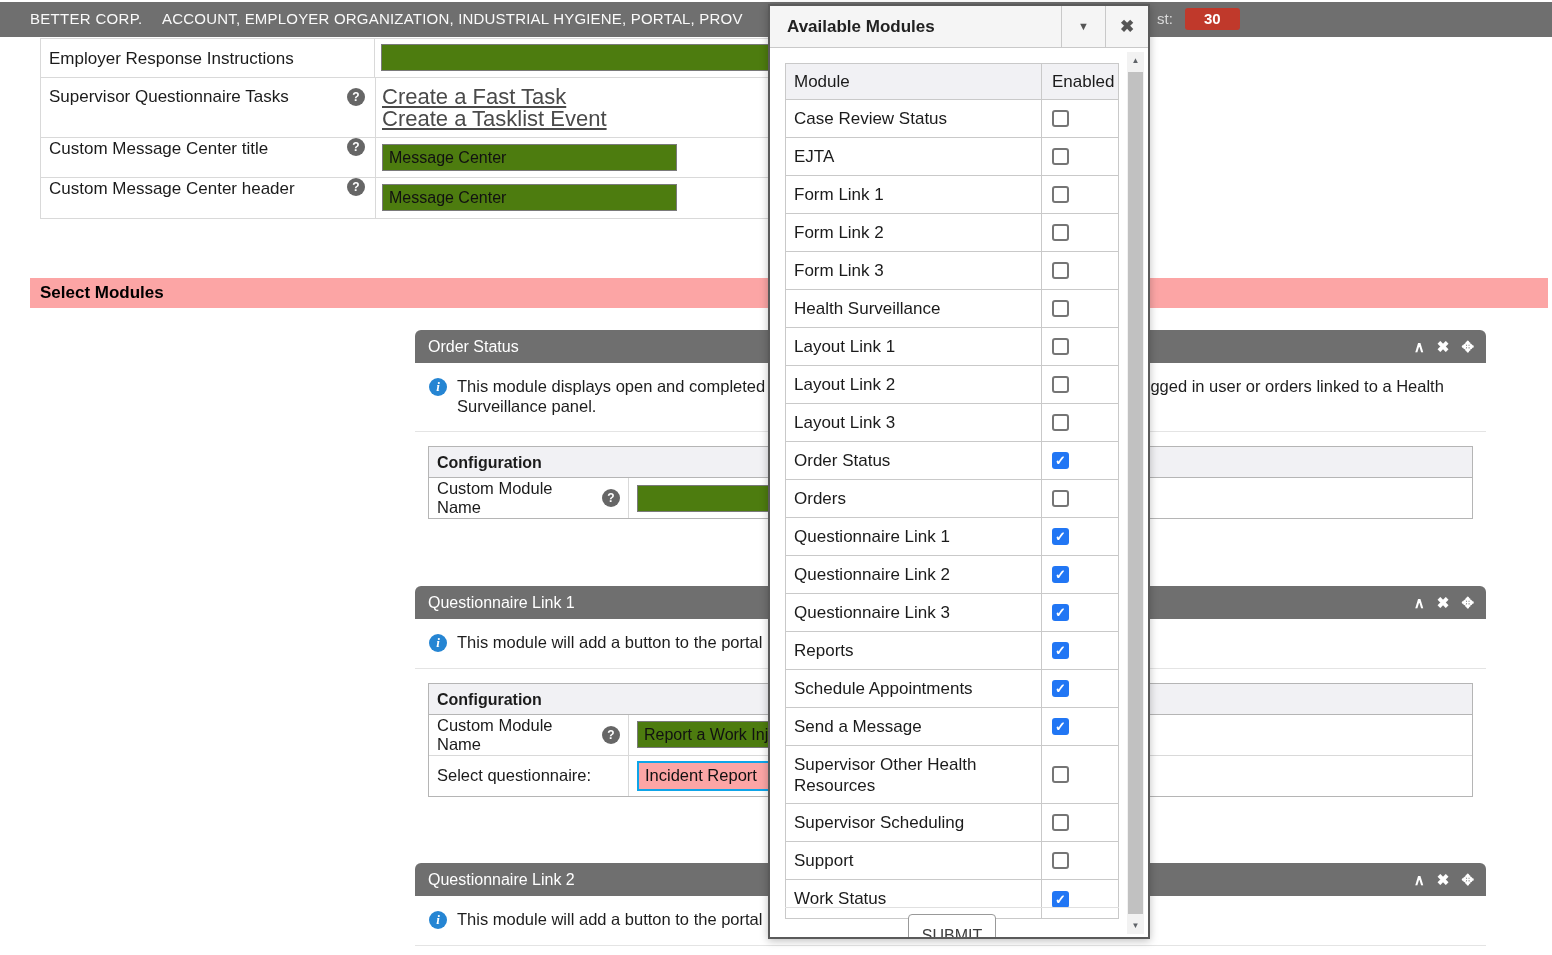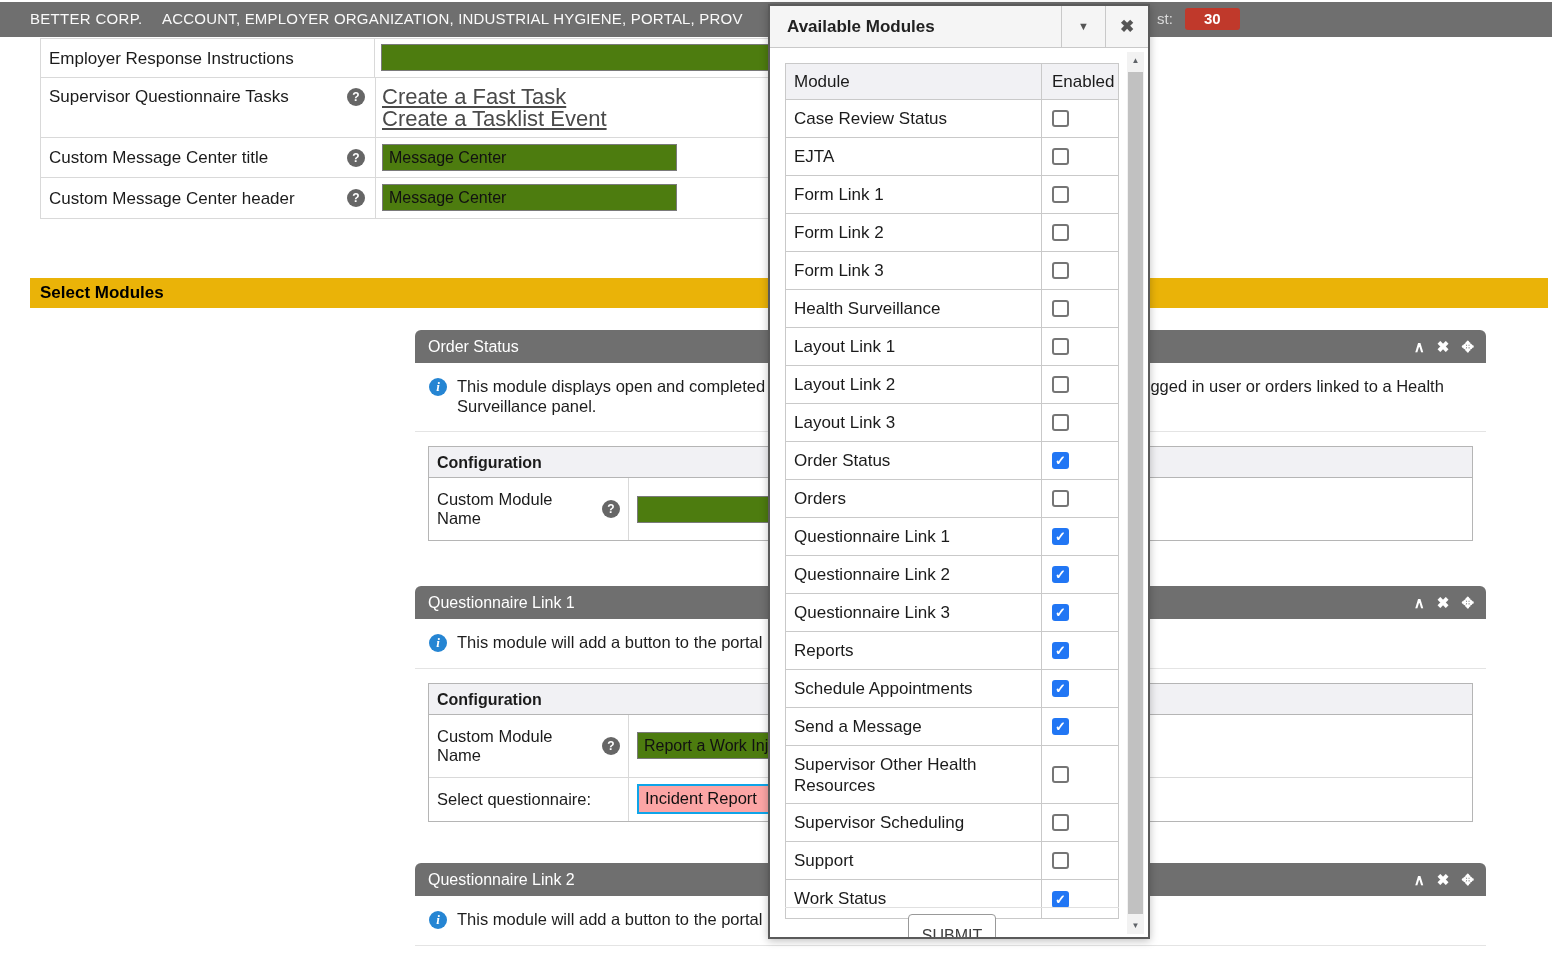--- a/index.html
+++ b/index.html
@@ -18,44 +18,44 @@
   .form-table { position:absolute; left:40px; top:38px; width:1110px; border-top:1px solid #d9d9d9; border-left:1px solid #d9d9d9; border-bottom:1px solid #d9d9d9; background:#fff; }
   .frow { display:flex; border-bottom:1px solid #d9d9d9; }
   .frow:last-child { border-bottom:none; }
   .fl { width:335px; border-right:1px solid #d9d9d9; padding:9px 10px 9px 8px; font-size:17px; display:flex; align-items:flex-start; }
   .fl .lbl { flex:1; padding-top:1px; }
   .fv { flex:1; padding:4px 6px; }
   .frow.r1 { height:39px; }
   .frow.r1 .fl { align-items:center; padding-top:0; padding-bottom:0; }
   .frow.r2 { min-height:60px; }
   .frow.r3, .frow.r4 { height:40px; }
-  .frow.r3 .fl, .frow.r4 .fl { align-items:center; padding-top:0; padding-bottom:0; }
+  .frow.r3 .fl, .frow.r4 .fl { padding-top:0; padding-bottom:0; }
   input.txt { font-family:"Liberation Sans",sans-serif; font-size:16px; border:1px solid #7a7a7a; height:27px; padding:2px 6px; background:#4d7c0f; color:#111; }
   .wide-input { width:763px; margin-top:1px; }
   .mc-input { width:295px; }
   .links a { display:block; font-size:22px; color:#4a4a4a; text-decoration:underline; line-height:22px; cursor:pointer; }
   .fv.links { padding-top:8px; }
   .help { display:inline-block; width:18px; height:18px; border-radius:50%; background:#666; color:#fff; font-size:12px; font-weight:bold; text-align:center; line-height:18px; flex:0 0 auto; }
 
   
-  .section-bar { position:absolute; left:30px; top:278px; width:1518px; height:30px; background:#eab308; font-size:17px; font-weight:bold; color:#000; line-height:30px; padding-left:10px; }
+  .section-bar { position:absolute; left:30px; top:278px; width:1518px; height:30px; background:#fca5a5; font-size:17px; font-weight:bold; color:#000; line-height:30px; padding-left:10px; }
 
   
   .panel { position:absolute; left:415px; width:1071px; background:#fff; }
   .panel-hd { height:33px; background:#6f6f6f; border-radius:6px 6px 0 0; color:#fff; font-size:16px; line-height:33px; padding:0 13px; position:relative; }
   .panel-hd .hicons { position:absolute; right:12px; top:0; height:33px; display:flex; align-items:center; gap:12px; font-size:15px; font-weight:bold; color:#fff; }
   .panel-hd .hicons span { cursor:pointer; }
   .pinfo { display:flex; gap:10px; padding:14px 20px 15px 14px; border-bottom:1px solid #e4e4e4; }
   .info-i { width:18px; height:18px; border-radius:50%; background:#2585d3; color:#fff; font-family:"Liberation Serif",serif; font-weight:bold; font-style:italic; font-size:13px; text-align:center; line-height:18px; flex:0 0 auto; margin-top:1px; }
   .pinfo .itxt { font-size:16.5px; line-height:19.5px; color:#1d1d1d; max-width:1010px; }
   .cfg { margin:14px 0 0 13px; width:1045px; border:1px solid #b5b5b5; }
   .cfg-hd { background:#f1f1f4; border-bottom:1px solid #b5b5b5; height:31px; font-size:16px; font-weight:bold; line-height:31px; padding-left:8px; }
   .cfg-row { display:flex; border-bottom:1px solid #d9d9d9; min-height:40px; }
   .cfg-row:last-child { border-bottom:none; }
-  .cfg-lbl { width:200px; border-right:1px solid #d9d9d9; display:flex; align-items:center; gap:12px; padding:12px 8px; font-size:16.5px; }
+  .cfg-lbl { width:200px; border-right:1px solid #d9d9d9; display:flex; align-items:center; gap:12px; padding:1px 8px; font-size:16.5px; }
   .cfg-val { flex:1; display:flex; align-items:center; padding:5px 8px; }
   .cfg-input { width:480px; height:28px; }
   .fake-select { width:152px; height:30px; border:2px solid #0ea5e9; font-size:16.5px; padding:3px 6px; color:#111; background:#fca5a5; cursor:pointer; white-space:nowrap; overflow:hidden; }
   #panel-order { top:330px; height:236px; }
   #panel-q1 { top:586px; height:258px; }
   #panel-q2 { top:863px; height:92px; }
 
   
   .modal { position:absolute; left:768px; top:4px; width:382px; height:935px; background:#fff; border:2px solid #5a5a5a; box-shadow:0 2px 8px rgba(0,0,0,.25); z-index:50; overflow:hidden; }
   .modal-hd { height:42px; background:#f5f5f5; border-bottom:1px solid #c9c9c9; position:relative; }

